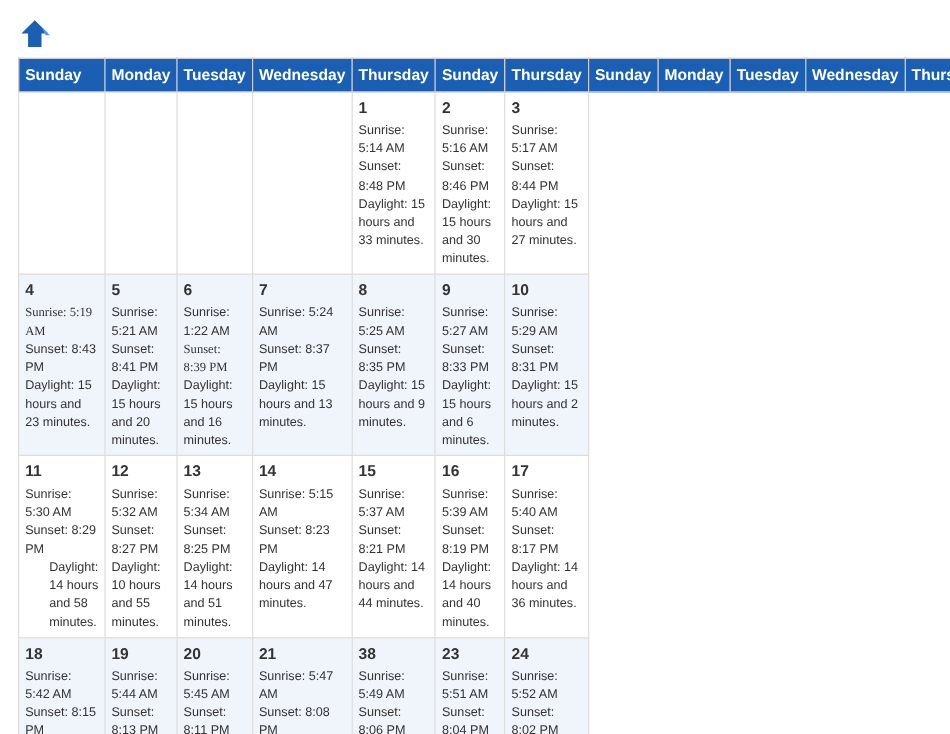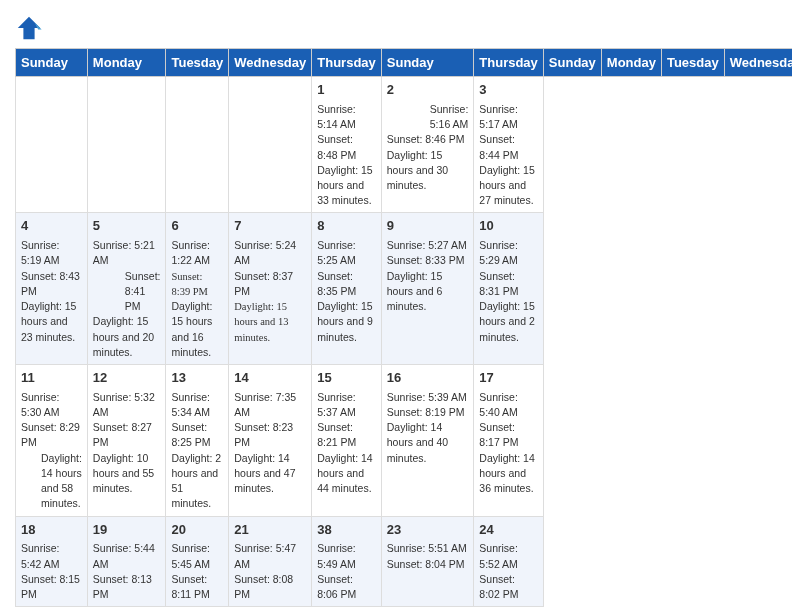--- a/index.html
+++ b/index.html
@@ -139,55 +139,55 @@
         <td class="empty-cell"></td>
         <td class="empty-cell"></td>
         <td>
           <span class="day-number">1</span>
           <span style="display: block;">Sunrise: 5:14 AM</span>
           <span style="display: block;">Sunset: 8:48 PM</span>
           <span style="display: block;">Daylight: 15 hours and 33 minutes.</span>
         </td>
         <td>
           <span class="day-number">2</span>
-          <span style="display: block; margin-left: 43px;">Sunrise: 5:16 AM</span>
+          <span style="display: block;">Sunrise: 5:16 AM</span>
           <span style="display: block;">Sunset: 8:46 PM</span>
           <span style="display: block;">Daylight: 15 hours and 30 minutes.</span>
         </td>
         <td>
           <span class="day-number">3</span>
           <span style="display: block;">Sunrise: 5:17 AM</span>
           <span style="display: block;">Sunset: 8:44 PM</span>
           <span style="display: block;">Daylight: 15 hours and 27 minutes.</span>
         </td>
       </tr>
       <tr>
         <td>
           <span class="day-number">4</span>
-          <span style="display: block;">Sunrise: 5:19 AM</span>
+          <span style="display: block; font-family: Liberation Serif, serif;">Sunrise: 5:19 AM</span>
           <span style="display: block;">Sunset: 8:43 PM</span>
           <span style="display: block;">Daylight: 15 hours and 23 minutes.</span>
         </td>
         <td>
           <span class="day-number">5</span>
           <span style="display: block;">Sunrise: 5:21 AM</span>
-          <span style="display: block; margin-left: 32px;">Sunset: 8:41 PM</span>
+          <span style="display: block;">Sunset: 8:41 PM</span>
           <span style="display: block;">Daylight: 15 hours and 20 minutes.</span>
         </td>
         <td>
           <span class="day-number">6</span>
           <span style="display: block;">Sunrise: 1:22 AM</span>
           <span style="display: block; font-family: Liberation Serif, serif;">Sunset: 8:39 PM</span>
           <span style="display: block;">Daylight: 15 hours and 16 minutes.</span>
         </td>
         <td>
           <span class="day-number">7</span>
           <span style="display: block;">Sunrise: 5:24 AM</span>
           <span style="display: block;">Sunset: 8:37 PM</span>
-          <span style="display: block; font-family: Liberation Serif, serif;">Daylight: 15 hours and 13 minutes.</span>
+          <span style="display: block;">Daylight: 15 hours and 13 minutes.</span>
         </td>
         <td>
           <span class="day-number">8</span>
           <span style="display: block;">Sunrise: 5:25 AM</span>
           <span style="display: block;">Sunset: 8:35 PM</span>
           <span style="display: block;">Daylight: 15 hours and 9 minutes.</span>
         </td>
         <td>
           <span class="day-number">9</span>
           <span style="display: block;">Sunrise: 5:27 AM</span>
@@ -211,25 +211,25 @@
         <td>
           <span class="day-number">12</span>
           <span style="display: block;">Sunrise: 5:32 AM</span>
           <span style="display: block;">Sunset: 8:27 PM</span>
           <span style="display: block;">Daylight: 10 hours and 55 minutes.</span>
         </td>
         <td>
           <span class="day-number">13</span>
           <span style="display: block;">Sunrise: 5:34 AM</span>
           <span style="display: block;">Sunset: 8:25 PM</span>
-          <span style="display: block;">Daylight: 2 hours and 51 minutes.</span>
+          <span style="display: block;">Daylight: 14 hours and 51 minutes.</span>
         </td>
         <td>
           <span class="day-number">14</span>
-          <span style="display: block;">Sunrise: 7:35 AM</span>
+          <span style="display: block;">Sunrise: 5:15 AM</span>
           <span style="display: block;">Sunset: 8:23 PM</span>
           <span style="display: block;">Daylight: 14 hours and 47 minutes.</span>
         </td>
         <td>
           <span class="day-number">15</span>
           <span style="display: block;">Sunrise: 5:37 AM</span>
           <span style="display: block;">Sunset: 8:21 PM</span>
           <span style="display: block;">Daylight: 14 hours and 44 minutes.</span>
         </td>
         <td>

